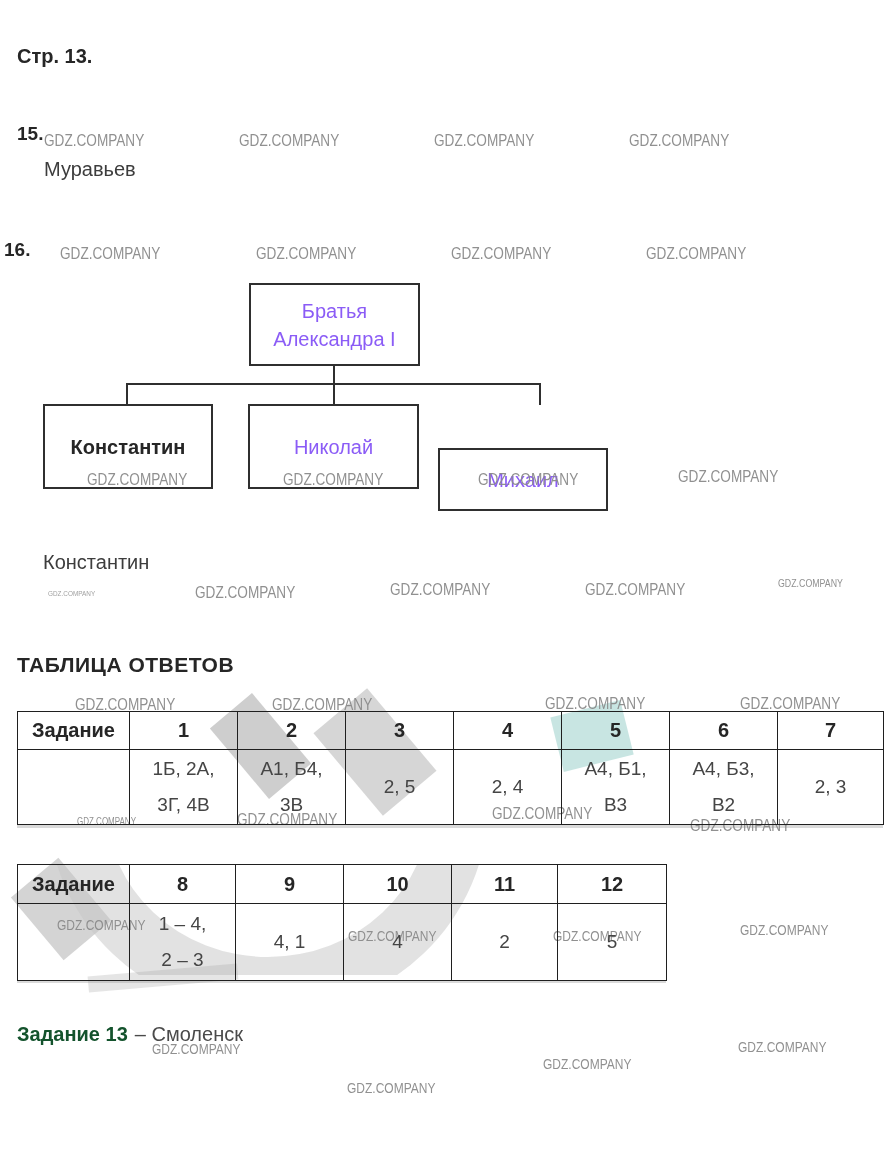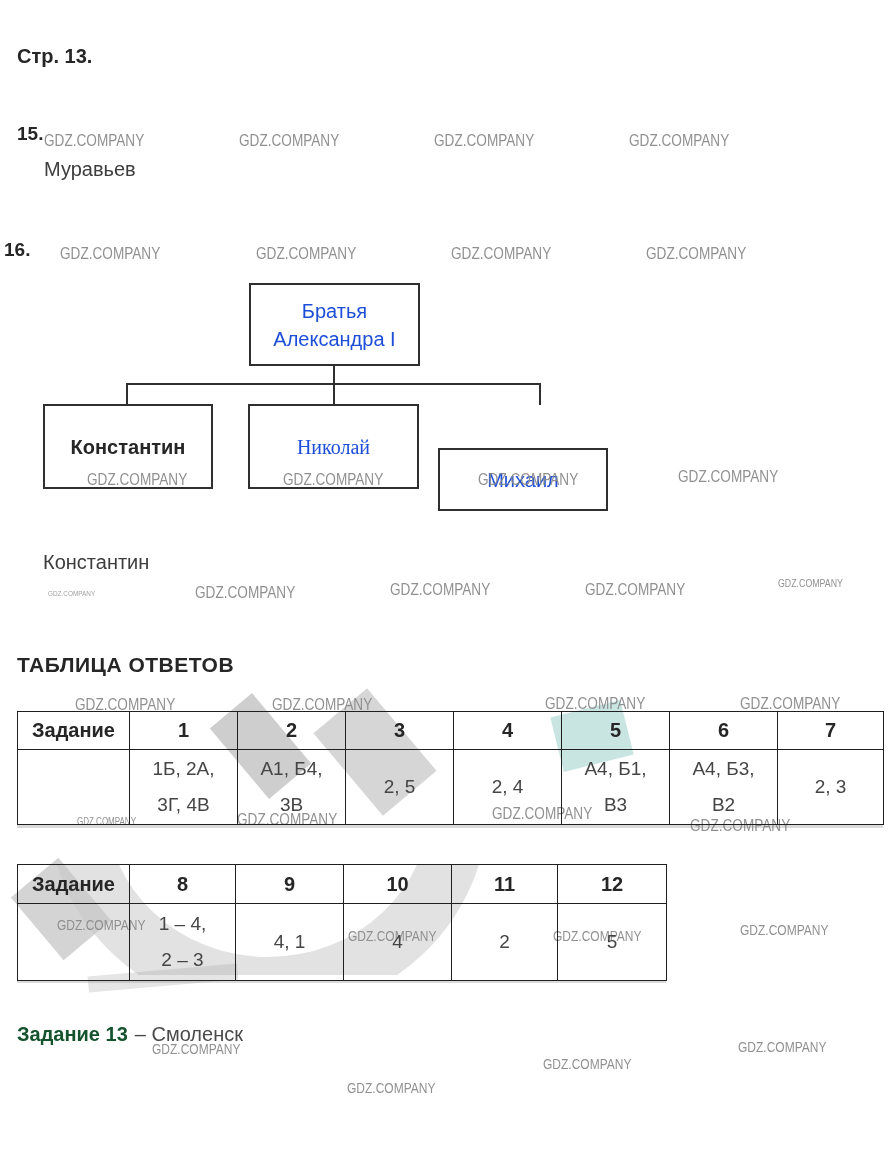--- a/index.html
+++ b/index.html
@@ -23,21 +23,21 @@
 
   
   .h1{position:absolute;font-weight:bold;font-size:20px;color:#262626;z-index:2;}
   .h1.big{font-size:21px;letter-spacing:.5px;}
   .num{position:absolute;font-weight:bold;font-size:19px;color:#262626;z-index:2;}
   .txt{position:absolute;font-size:20px;color:#3d3d3d;z-index:2;}
 
   
   .dbox{position:absolute;box-sizing:border-box;border:2px solid #2f2f2f;background:#fff;
         display:flex;align-items:center;justify-content:center;text-align:center;
-        font-size:20px;color:#1d4ed8;z-index:2;white-space:pre-line;line-height:1.4;}
+        font-size:20px;color:#8b5cf6;z-index:2;white-space:pre-line;line-height:1.4;}
   .dbox.bold{font-weight:bold;color:#262626;}
   .cline{position:absolute;background:#2f2f2f;z-index:2;}
 
   
   .atable{position:absolute;border-collapse:collapse;table-layout:fixed;z-index:2;background:transparent;}
   .atable td{border:1px solid #1f1f1f;text-align:center;vertical-align:middle;padding:0;}
   .atable .hrow td{font-weight:bold;font-size:20px;color:#262626;}
   .atable .drow td{font-size:19px;color:#454545;white-space:pre-line;line-height:36px;}
   #t1 .hrow td{height:37px;}
   #t1 .drow td{height:74px;}
@@ -88,21 +88,21 @@
     <div class="dbox" style="left:249px;top:283px;width:171px;height:83px;">Братья
 Александра I</div>
 
     <div class="cline" style="left:333px;top:364px;width:2px;height:21px;"></div>
     <div class="cline" style="left:126px;top:383px;width:415px;height:2px;"></div>
     <div class="cline" style="left:126px;top:383px;width:2px;height:22px;"></div>
     <div class="cline" style="left:333px;top:383px;width:2px;height:22px;"></div>
     <div class="cline" style="left:539px;top:383px;width:2px;height:22px;"></div>
 
     <div class="dbox bold" style="left:43px;top:404px;width:170px;height:85px;">Константин</div>
-    <div class="dbox" style="left:248px;top:404px;width:171px;height:85px;font-family:Liberation Serif, serif;">Николай</div>
+    <div class="dbox" style="left:248px;top:404px;width:171px;height:85px;">Николай</div>
     <div class="dbox" style="left:438px;top:404px;width:170px;height:63px;margin-top:44px;">Михаил</div>
 
     <span class="wm above" style="left:87px;top:470px;">GDZ.COMPANY</span>
     <span class="wm above" style="left:283px;top:470px;">GDZ.COMPANY</span>
     <span class="wm above" style="left:478px;top:470px;">GDZ.COMPANY</span>
     <span class="wm" style="left:678px;top:467px;">GDZ.COMPANY</span>
   </div>
 
   <div class="txt" style="left:43px;top:551px;">Константин</div>
   <span class="wm wm-xs" style="left:48px;top:589px;">GDZ.COMPANY</span>

